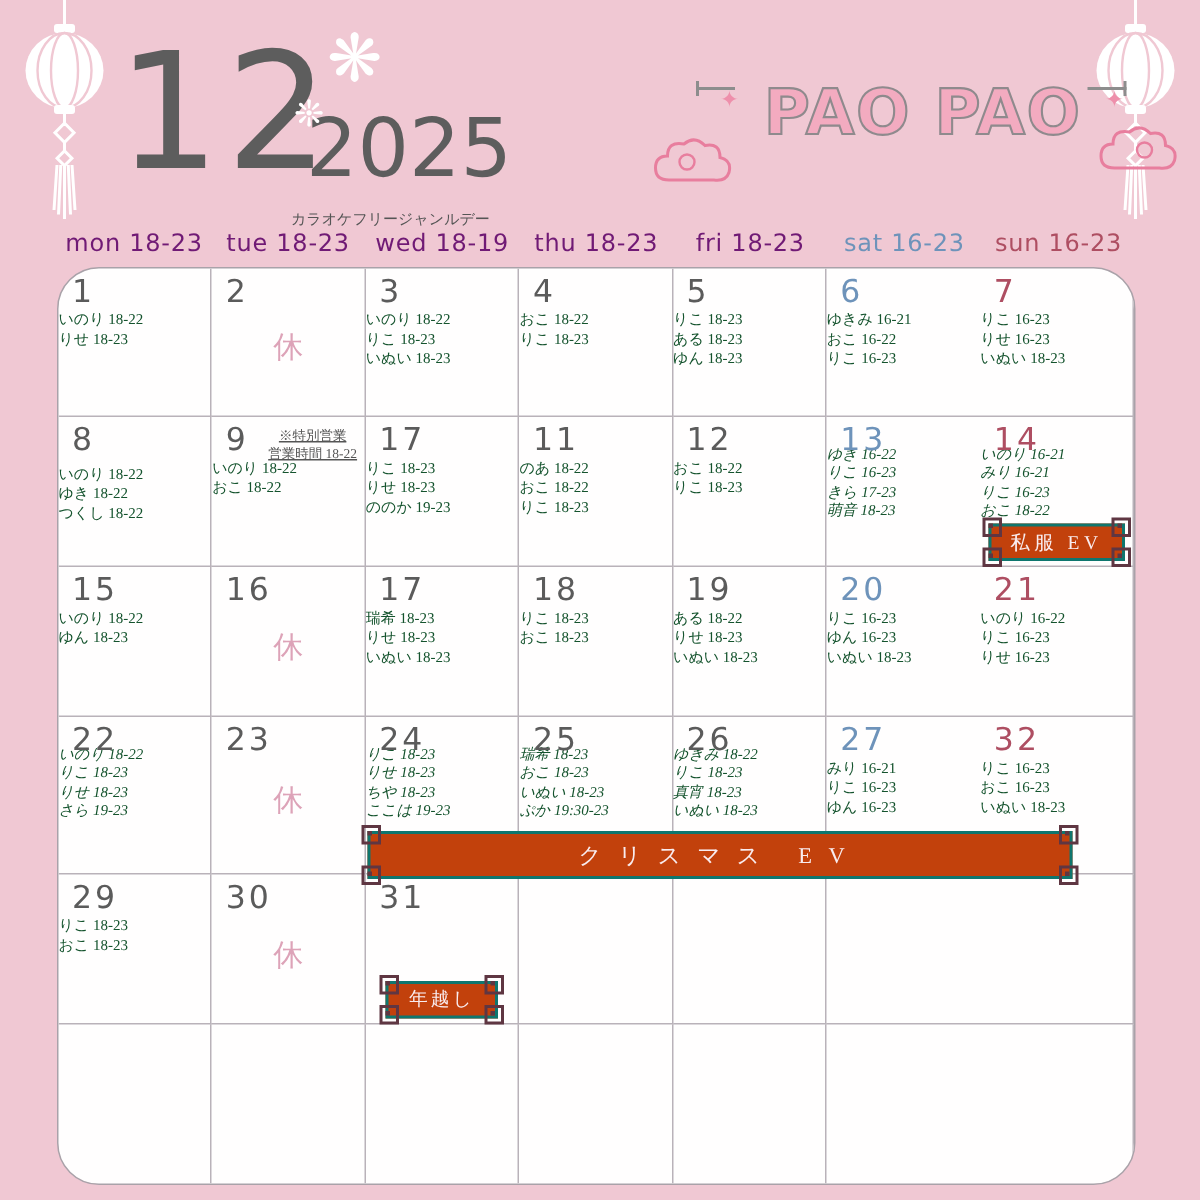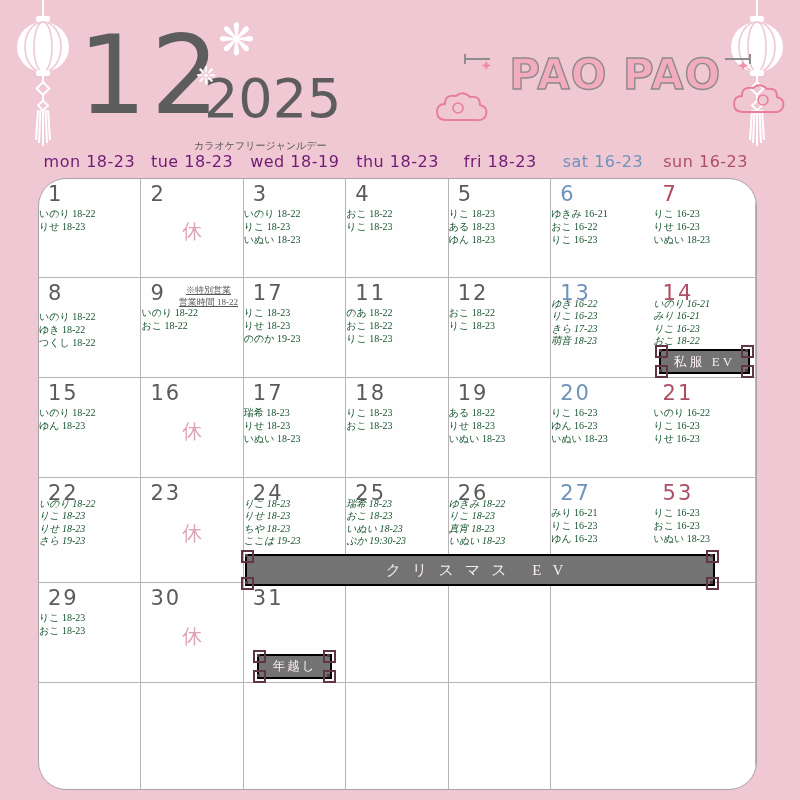--- a/index.html
+++ b/index.html
@@ -87,21 +87,21 @@
   }
   .entries.n4{padding-top:20px;line-height:1.24;font-style:italic;}
   .cell:nth-child(9) .entries{padding-top:32px;}
   .rest{
     position:absolute;top:40%;left:0;width:100%;text-align:center;
     font-size:20px;color:#dda3b8;
     font-family:"Liberation Serif","DejaVu Serif",serif;
   }
   
   .banner-base{
-    background:#737373;border:2px solid #000000;box-sizing:border-box;
+    background:#c2410c;border:2px solid #0f766e;box-sizing:border-box;
     display:flex;align-items:center;justify-content:center;
     color:#f9ecef;font-family:"Liberation Serif","DejaVu Serif",serif;
   }
   .cell-banner{position:absolute;bottom:3px;height:25px;}
   .cell-banner.private_clothes{left:5%;width:90%;font-size:13px;letter-spacing:3px;}
   .cell-banner.new_years_eve{left:13%;width:74%;font-size:12.5px;letter-spacing:2px;text-align:center;}
   .christmas-banner{
     position:absolute;left:206px;top:375px;width:470px;height:32px;
     font-size:15px;letter-spacing:11px;z-index:3;
   }
@@ -403,21 +403,21 @@
     </div>
     <div class="cell">
       <span class="day-num sat">27</span>
       <div class="entries">
         <div>みり 16-21</div>
         <div>りこ 16-23</div>
         <div>ゆん 16-23</div>
       </div>
     </div>
     <div class="cell">
-      <span class="day-num sun">53</span>
+      <span class="day-num sun">32</span>
       <div class="entries">
         <div>りこ 16-23</div>
         <div>おこ 16-23</div>
         <div>いぬい 18-23</div>
       </div>
     </div>
     <div class="cell">
       <span class="day-num">29</span>
       <div class="entries">
         <div>りこ 18-23</div>

